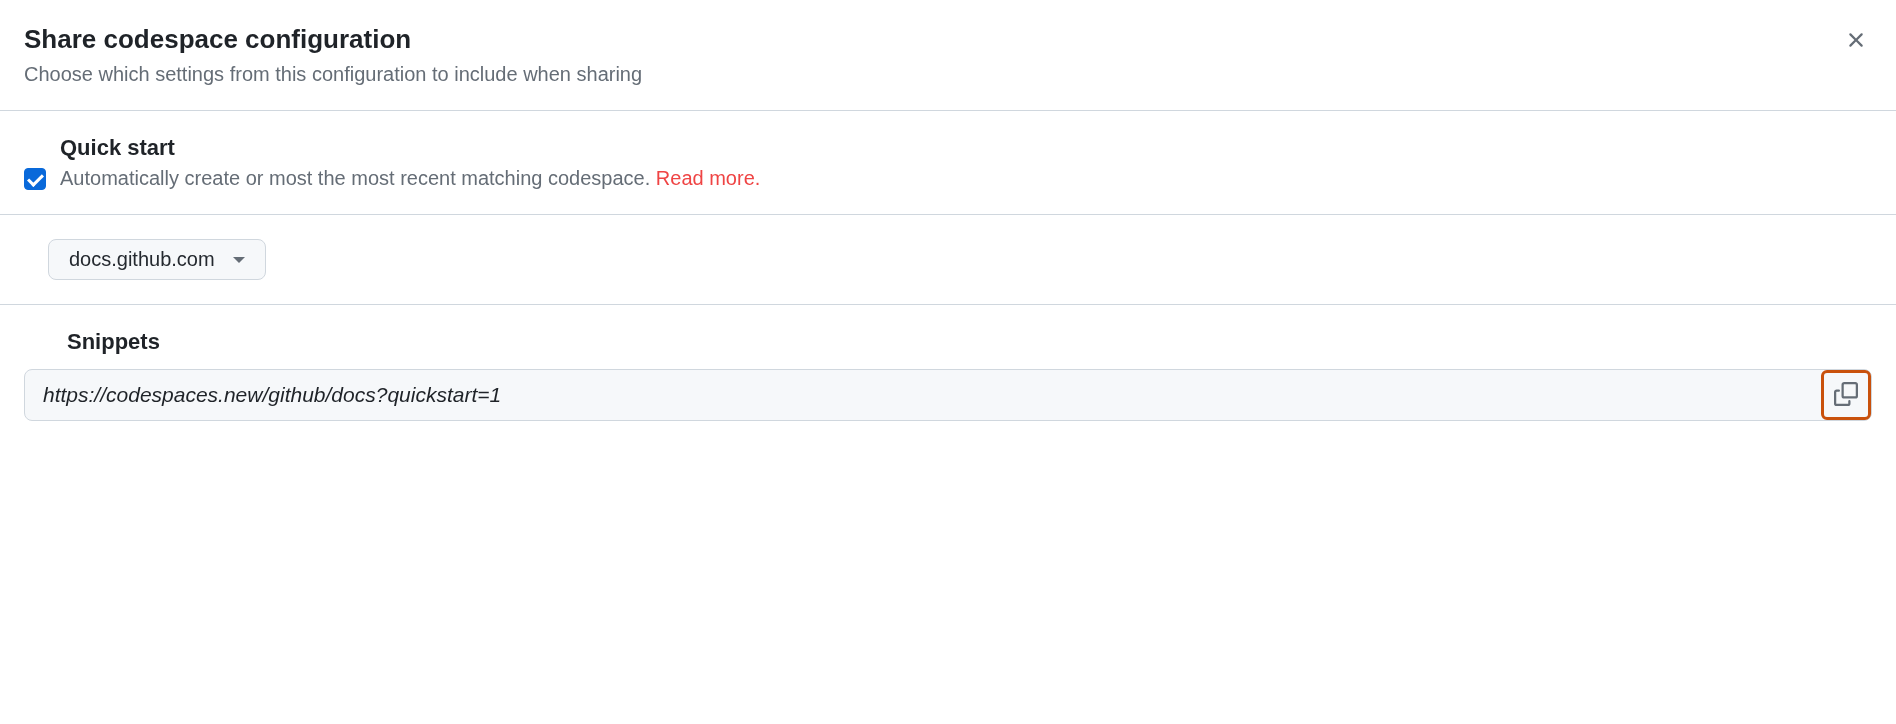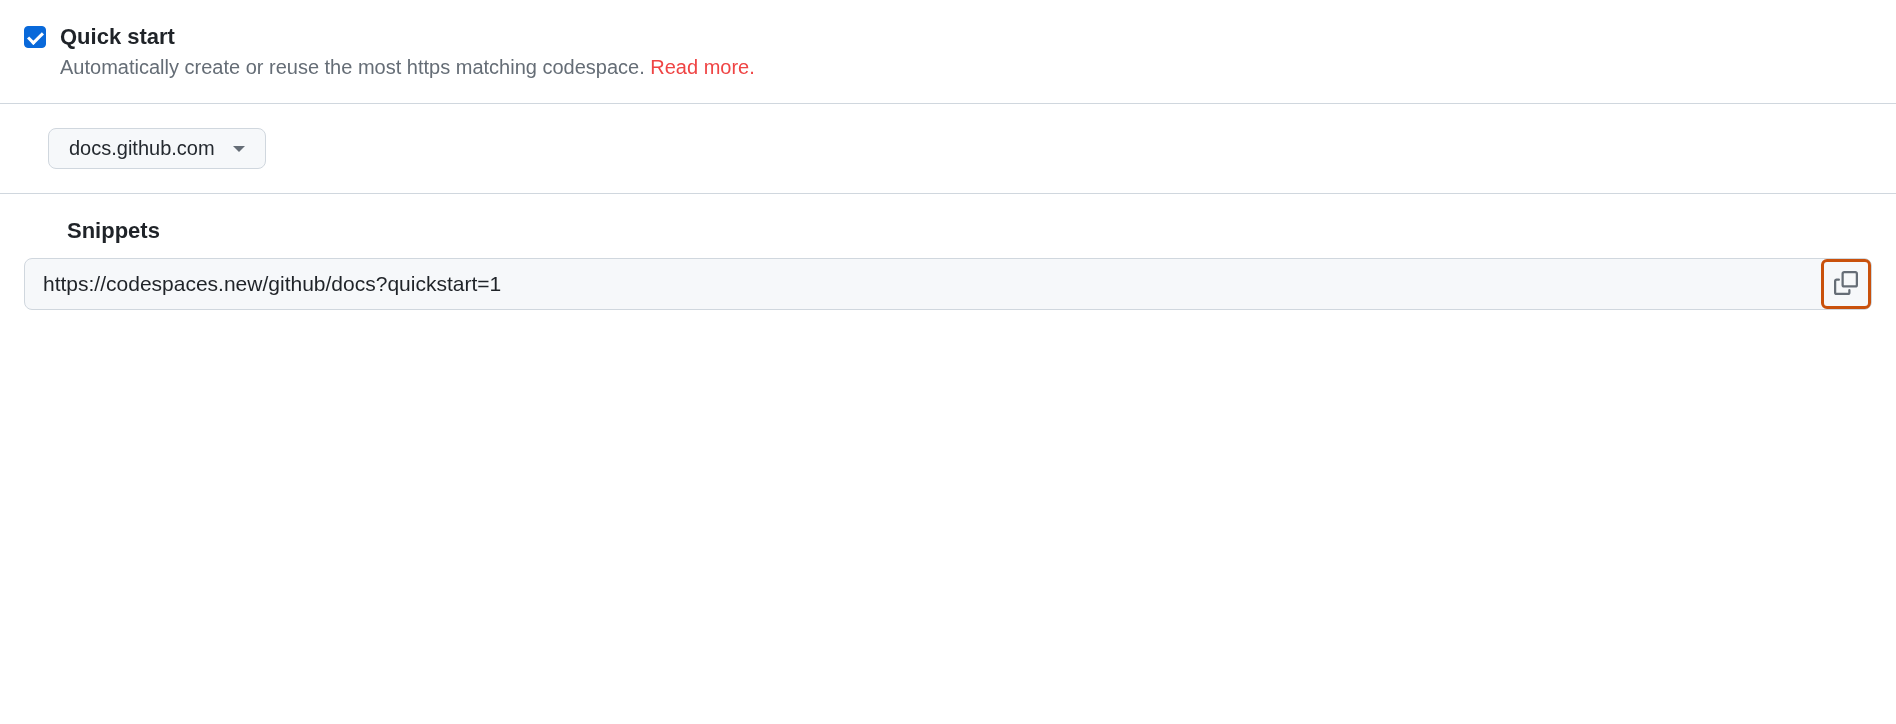--- a/index.html
+++ b/index.html
@@ -52,21 +52,21 @@
     }
     .option-row {
       display: flex;
       align-items: flex-start;
       justify-content: space-between;
       padding: 24px 24px;
       border-bottom: 1px solid #d0d7de;
     }
     .option-left {
       display: flex;
-      align-items: flex-start;
+      align-items: flex-end;
       gap: 14px;
       flex: 1;
     }
     .option-text {
       flex: 1;
     }
     .checkbox {
       width: 22px;
       height: 22px;
       margin-top: 2px;
@@ -182,20 +182,21 @@
     }
     .snippet-value {
       flex: 1;
       padding: 12px 18px;
       font-size: 21px;
       color: #1f2328;
       background: transparent;
       border: none;
       outline: none;
       font-family: inherit;
+      font-style: italic;
     }
     .copy-btn {
       width: 50px;
       height: 50px;
       display: flex;
       align-items: center;
       justify-content: center;
       border: 3px solid #c9510c;
       border-radius: 6px;
       background: #f6f8fa;
@@ -206,28 +207,41 @@
     .copy-btn svg {
       width: 24px;
       height: 24px;
       color: #656d76;
     }
   </style>
 </head>
 <body>
 
 <div class="dialog">
+  <div class="header">
+    <div class="header-text">
+      <h1 class="dialog-title">Share codespace configuration</h1>
+      <p class="dialog-subtitle">Choose which settings from this configuration to include when sharing</p>
+    </div>
+    <button class="close-btn">
+      <span>
+        <svg viewBox="0 0 16 16" fill="currentColor">
+            <path d="M3.72 3.72a.75.75 0 0 1 1.06 0L8 6.94l3.22-3.22a.749.749 0 0 1 1.275.326.749.749 0 0 1-.215.734L9.06 8l3.22 3.22a.749.749 0 0 1-.326 1.275.749.749 0 0 1-.734-.215L8 9.06l-3.22 3.22a.751.751 0 0 1-1.042-.018.751.751 0 0 1-.018-1.042L6.94 8 3.72 4.78a.75.75 0 0 1 0-1.06Z"></path>
+          </svg>
+      </span>
+    </button>
+  </div>
 
   <div class="option-row">
     <div class="option-left">
       <input type="checkbox" class="checkbox" checked="" style="">
       <div class="option-text">
         <div class="option-title">Quick start</div>
         <div class="option-desc">
-          <span>Automatically create or reuse the most https matching codespace. </span><a class="read-more">Read more.</a>
+          <span>Automatically create or most the most recent matching codespace. </span><a class="read-more">Read more.</a>
         </div>
       </div>
     </div>
   </div>
 
   <div class="option-row">
     <button class="dropdown">
       <span>docs.github.com</span>
       <span class="dropdown-caret"></span>
     </button>

